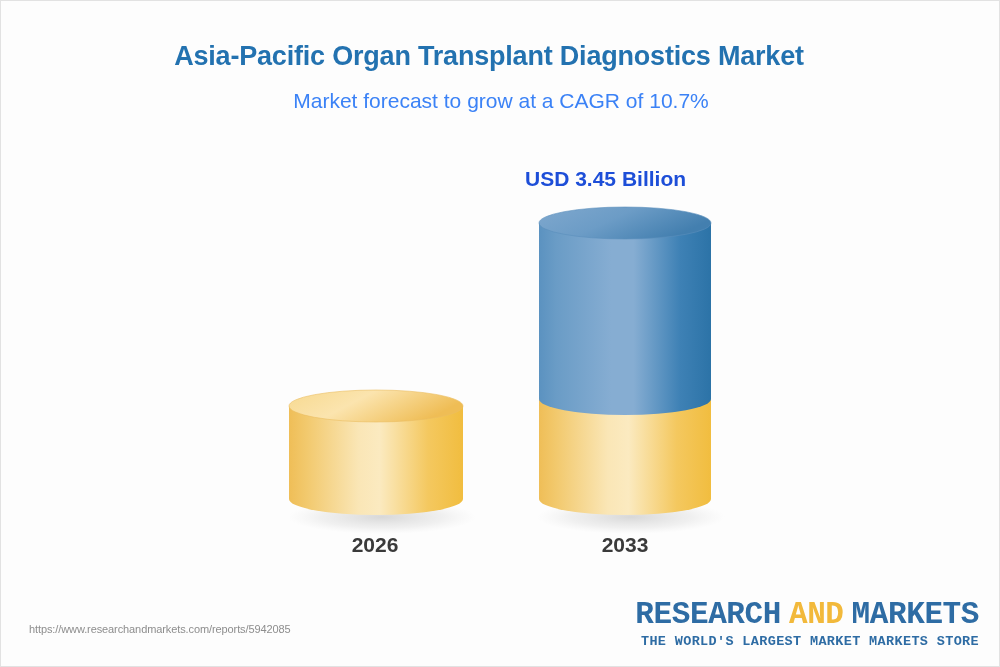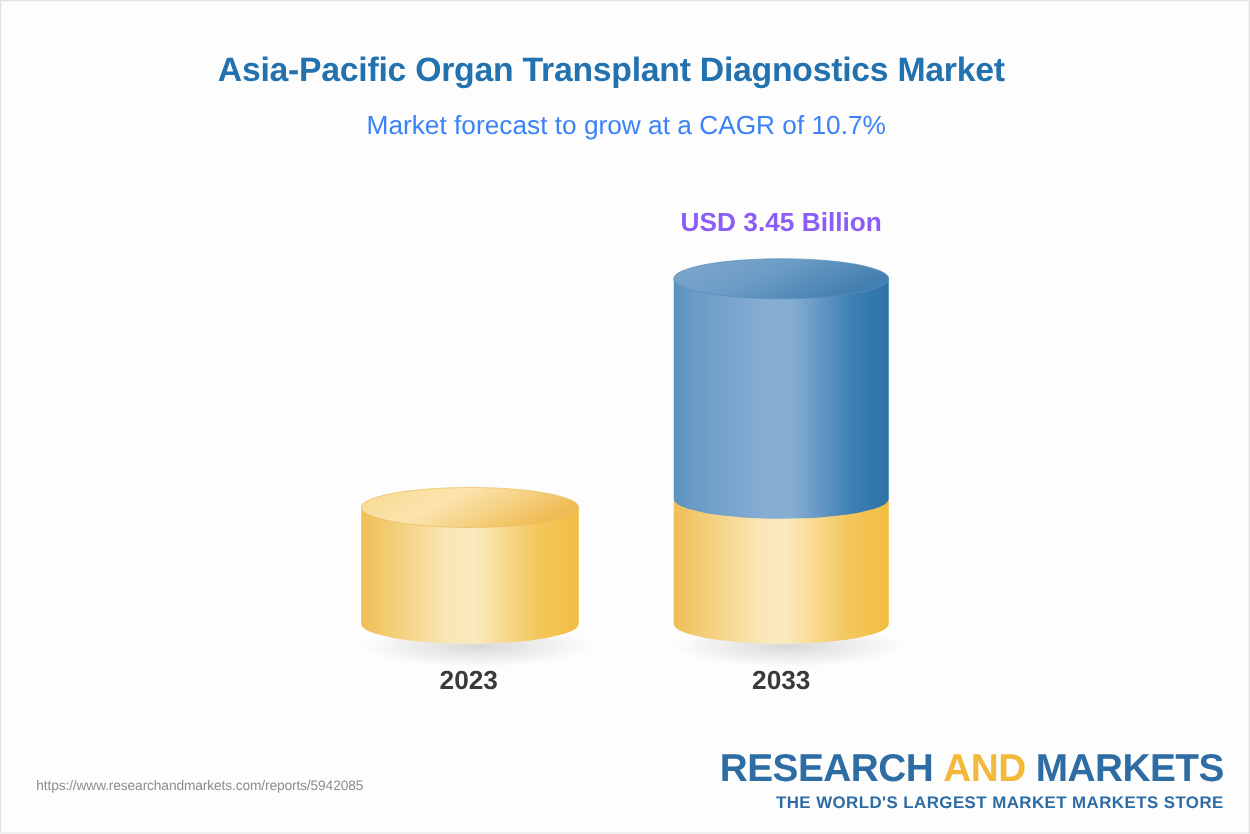--- a/index.html
+++ b/index.html
@@ -39,24 +39,24 @@
     width: 1000px;
     text-align: center;
     font-size: 21px;
     font-weight: normal;
     color: #3b82f6;
   }
 
   
   .value-label {
     position: absolute;
-    text-align: center;
+    text-align: left;
     font-size: 21px;
     font-weight: bold;
-    color: #8b5cf6;
+    color: #1d4ed8;
     white-space: nowrap;
   }
   #value-label-2023 { top: 342px; left: 274px; width: 200px; }
   #value-label-2033 { top: 166px; left: 524px; width: 200px; }
 
   
   .category-label {
     position: absolute;
     text-align: center;
     font-size: 21px;
@@ -79,20 +79,21 @@
     font-size: 11px;
     color: #8d8d8d;
     letter-spacing: -0.1px;
   }
   #brand-logo {
     position: absolute;
     right: 20px;
     top: 598px;
     text-align: right;
     line-height: 1;
+    font-family: Liberation Mono, monospace;
   }
   #brand-wordmark {
     font-size: 31px;
     font-weight: bold;
     color: #2E6CA4;
     letter-spacing: -0.4px;
     white-space: nowrap;
   }
   #brand-wordmark .brand-and {
     color: #F2B93B;
@@ -170,21 +171,21 @@
       <ellipse cx="630" cy="516" rx="94" ry="17" fill="url(#gradShadow)"></ellipse>
 
       <path d="M538,398 L538,498 A86,16 0 0 0 710,498 L710,398 Z" fill="url(#gradYellowBody)"></path>
 
       <path d="M538,222 L538,398 A86,16 0 0 0 710,398 L710,222 Z" fill="url(#gradBlueBody)"></path>
 
       <ellipse cx="624" cy="222" rx="86" ry="16" fill="url(#gradBlueTop)" stroke="#5A8FBC" stroke-width="0.6"></ellipse>
     </g>
   </svg>
 
-  <div class="category-label" id="category-label-2023">2023</div>
+  <div class="category-label" id="category-label-2023">2026</div>
 
   <div class="category-label" id="category-label-2033">2033</div>
 
   <div id="source-url">https://www.researchandmarkets.com/reports/5942085</div>
 
   <div id="brand-logo">
     <div id="brand-wordmark"><span>RESEARCH</span><span class="brand-and" style="margin:0 8px;">AND</span><span>MARKETS</span></div>
     <div id="brand-tagline">THE WORLD'S LARGEST MARKET MARKETS STORE</div>
   </div>
 

